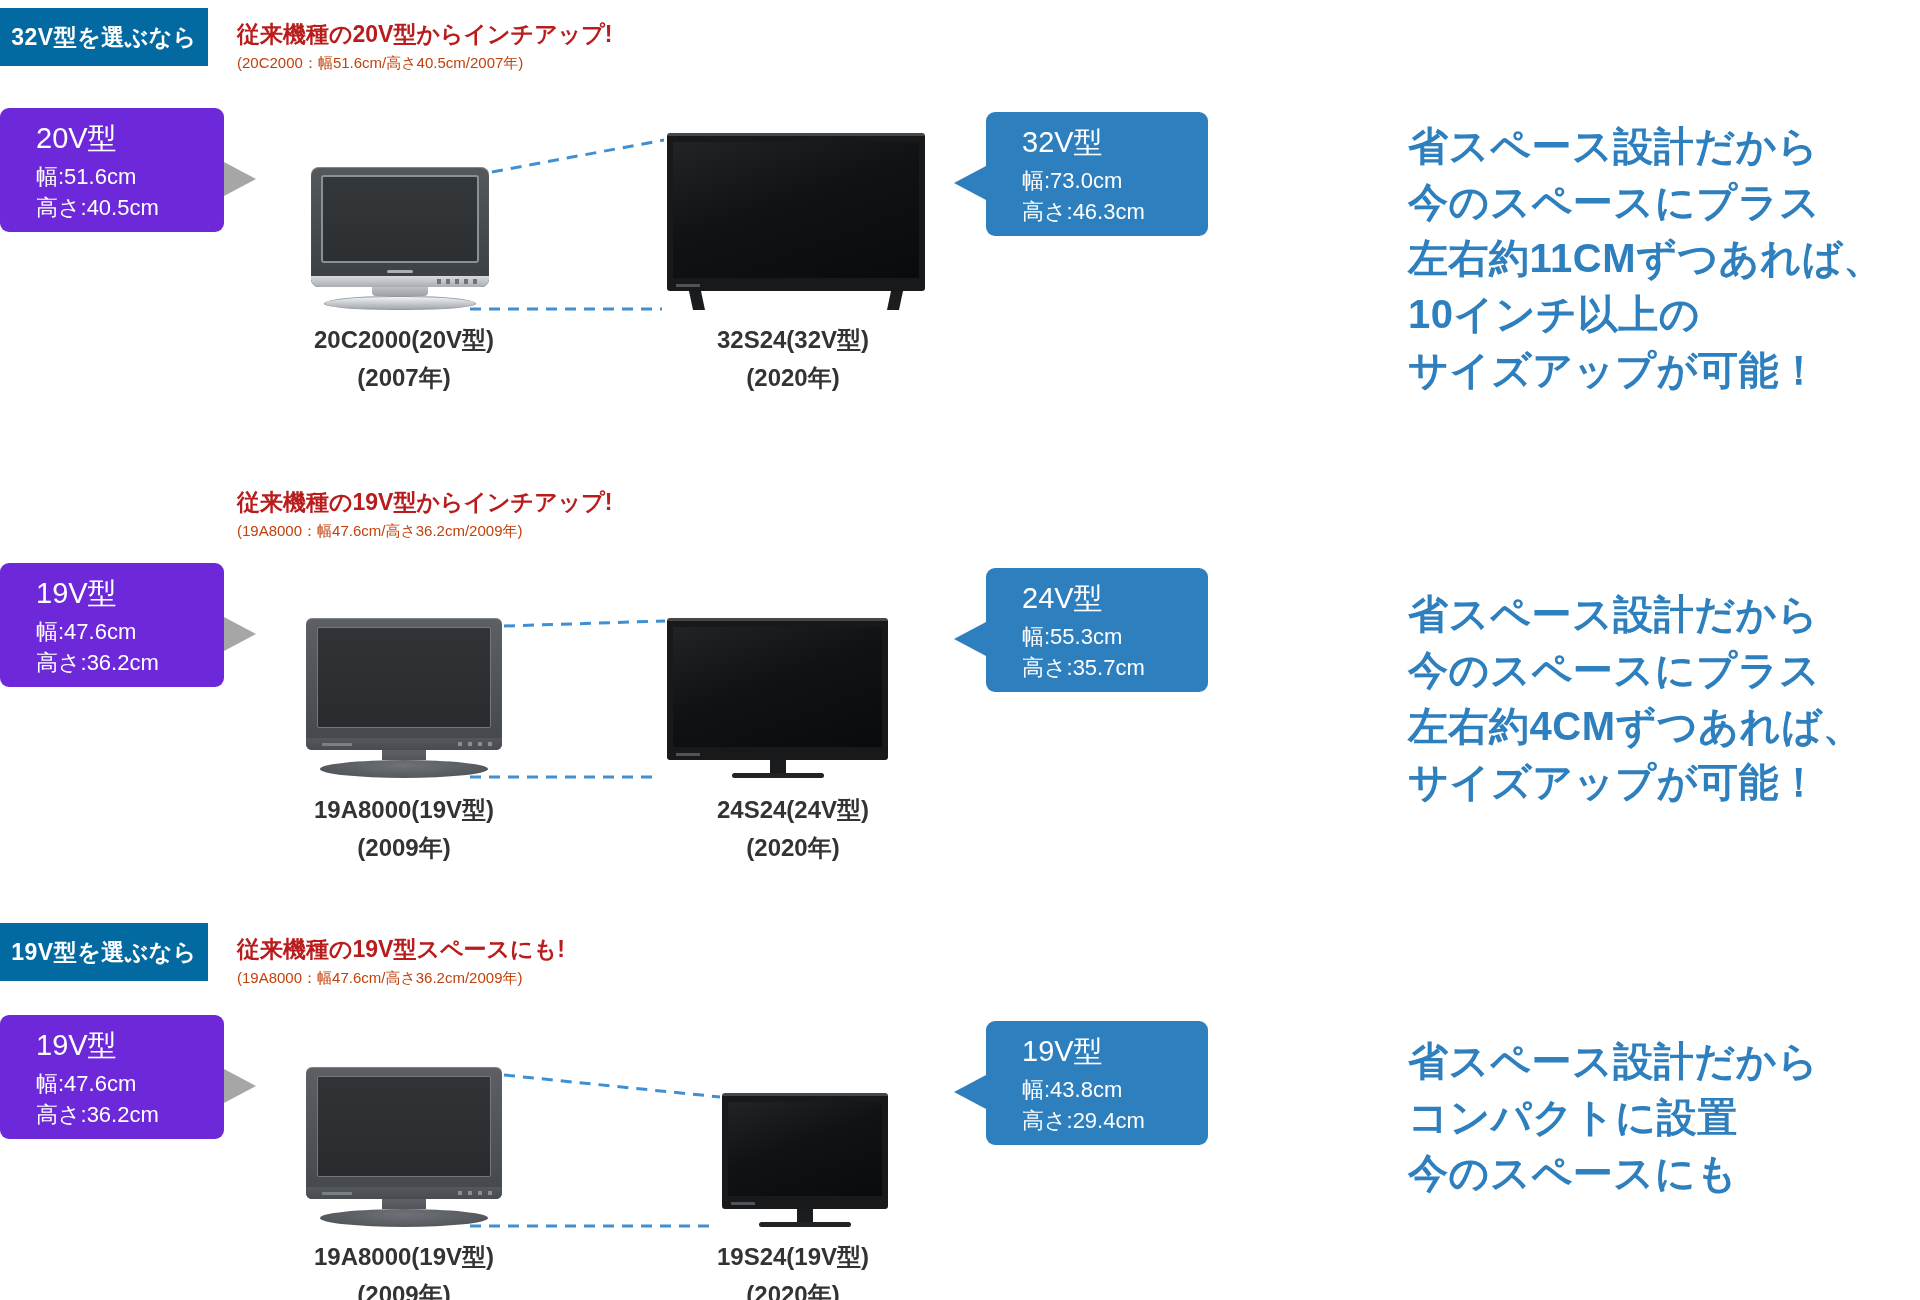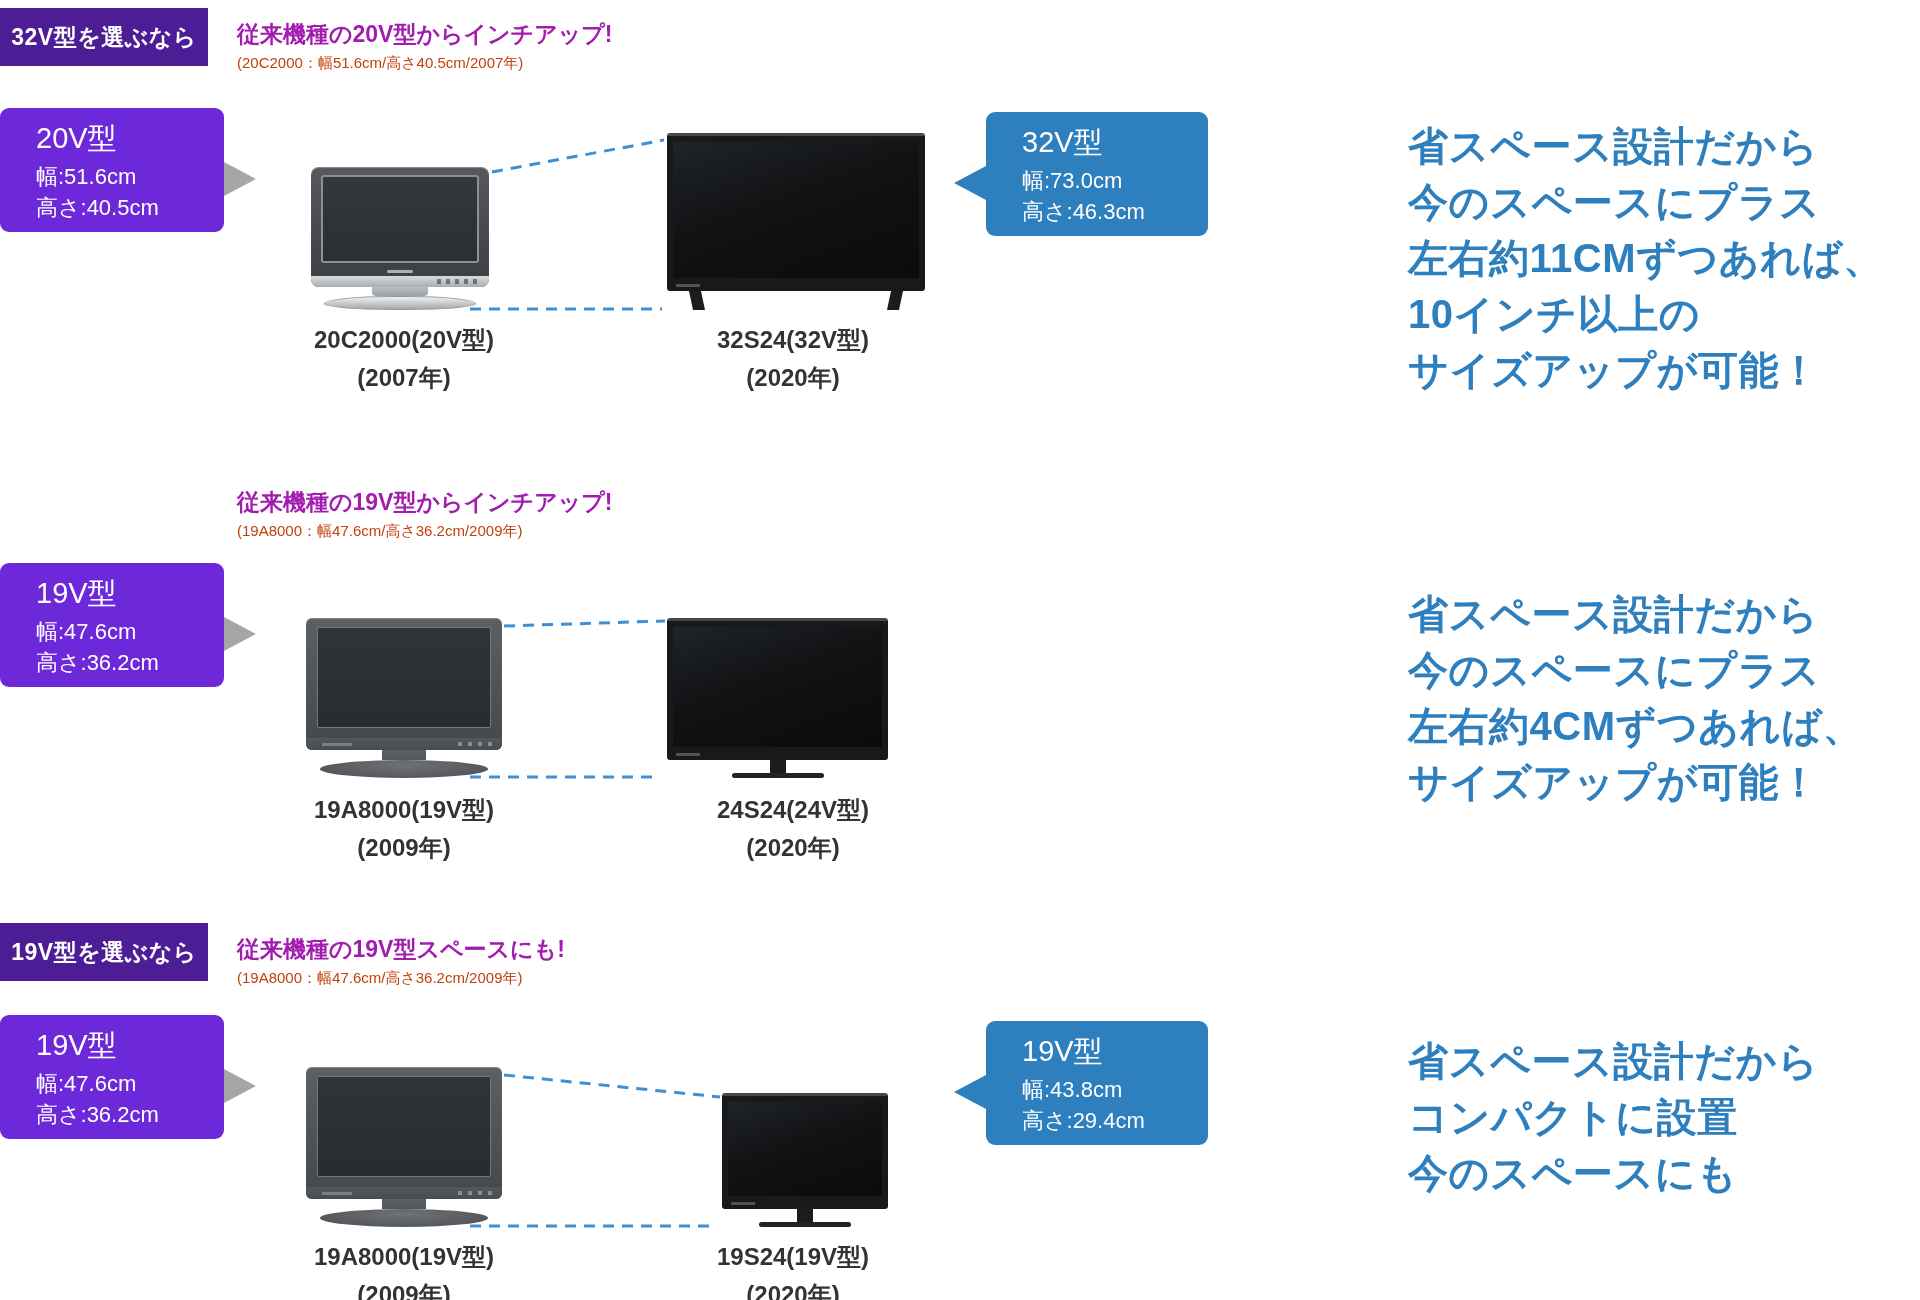--- a/index.html
+++ b/index.html
@@ -7,24 +7,24 @@
   body { font-family: "Liberation Sans", "DejaVu Sans", sans-serif; }
   .page { position:relative; width:1920px; height:1300px; background:#fff; overflow:hidden; }
 
   .section { position:absolute; left:0; width:1920px; height:400px; }
   .s1 { top:0; }
   .s2 { top:468px; }
   .s3 { top:915px; }
 
   
   .black-label { position:absolute; left:0; top:8px; width:208px; height:58px;
-    background:#4c1d95; color:#fff; display:flex; align-items:center; justify-content:center;
+    background:#0369a1; color:#fff; display:flex; align-items:center; justify-content:center;
     font-size:23px; font-weight:bold; letter-spacing:0.5px; }
   .heading-block { position:absolute; left:237px; top:20px; }
-  .heading { font-size:23px; font-weight:bold; color:#a21caf; line-height:1.3; }
+  .heading { font-size:23px; font-weight:bold; color:#b91c1c; line-height:1.3; }
   .subheading { font-size:15px; color:#c2410c; margin-top:4px; }
 
   
   .lines { position:absolute; left:0; top:0; pointer-events:none; }
   .dash { stroke:#3f8fd2; stroke-width:3; stroke-dasharray:11 8; fill:none; }
 
   
   .bubble { position:absolute; width:224px; height:124px; border-radius:9px;
     color:#fff; padding:14px 10px 10px 36px; }
   .bubble.gray { left:0; background:#6d28d9; }
@@ -209,20 +209,25 @@
       <div class="od-base"></div>
     </div>
 
     <div class="tv-new n24">
       <div class="tn-screen"></div>
       <div class="tn-label"></div>
       <div class="tn-cfoot"></div>
       <div class="tn-cbase"></div>
     </div>
 
+    <div class="bubble blue">
+      <div class="bubble-size">24V型</div>
+      <div class="bubble-dim">幅:55.3cm</div>
+      <div class="bubble-dim">高さ:35.7cm</div>
+    </div>
 
     <div class="caption old-cap">
       <div class="cap-model">19A8000(19V型)</div>
       <div class="cap-year">(2009年)</div>
     </div>
     <div class="caption new-cap">
       <div class="cap-model">24S24(24V型)</div>
       <div class="cap-year">(2020年)</div>
     </div>
 

